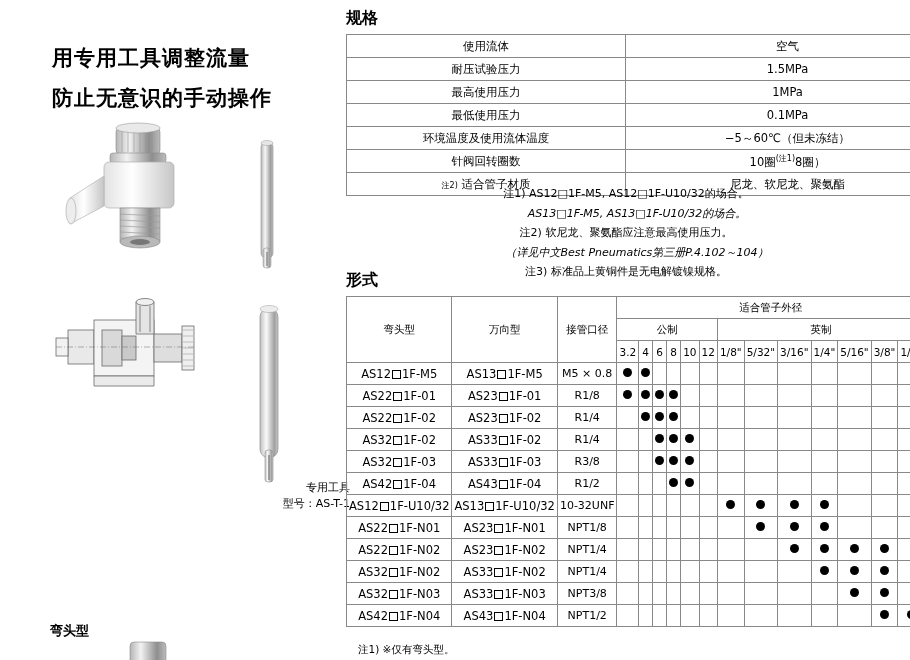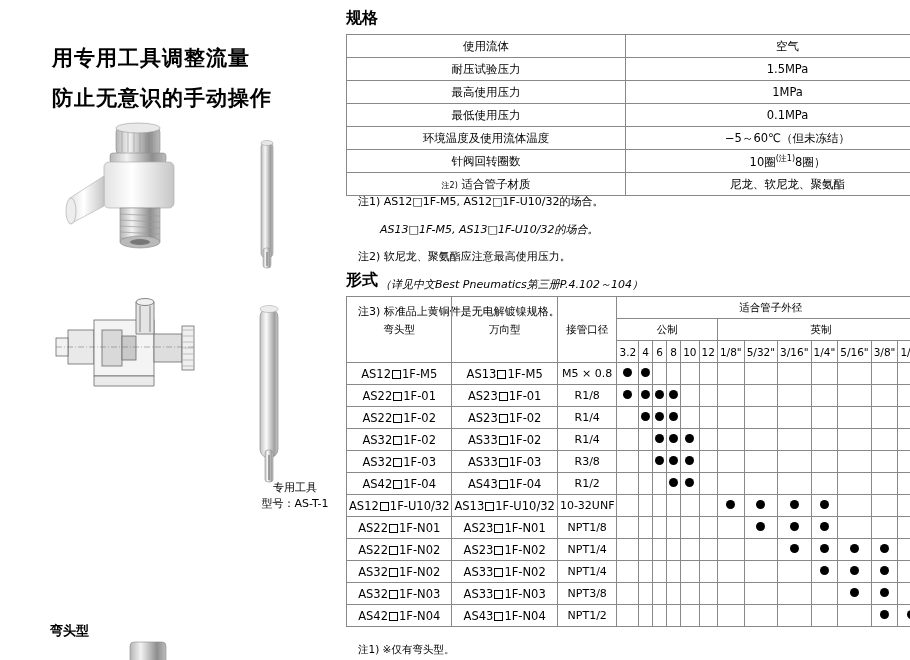--- a/index.html
+++ b/index.html
@@ -19,21 +19,21 @@
   }
   .headline{
     position:absolute;left:52px;top:38px;width:290px;
     font-size:21px;font-weight:bold;line-height:40px;letter-spacing:1px;
   }
   .headline div{white-space:nowrap;}
 
   
   .photo1{position:absolute;left:60px;top:120px;width:180px;height:160px;}
   .tool-photo{position:absolute;left:252px;top:140px;width:30px;height:130px;}
-  .tool-caption{position:absolute;left:240px;top:480px;width:110px;text-align:center;font-size:11px;line-height:16px;}
+  .tool-caption{position:absolute;left:240px;top:480px;width:110px;text-align:right;font-size:11px;line-height:16px;}
   .section2{position:absolute;left:50px;top:622px;font-size:13px;font-weight:bold;}
   .cut-away{position:absolute;left:50px;top:290px;width:200px;height:120px;}
   .photo3{position:absolute;left:60px;top:640px;width:180px;height:60px;}
 
   
   .sec-title{font-size:16px;font-weight:bold;margin:0;}
   #spec-title{position:absolute;left:0;top:8px;}
   #form-title{position:absolute;left:0;top:270px;}
 
   table.spec{
@@ -48,21 +48,21 @@
     vertical-align:middle;
   }
   table.spec td.lbl{width:270px;}
   .sup{font-size:8px;vertical-align:super;}
   .note-small{font-size:8px;}
 
   .notes{
     position:absolute;left:0;top:182px;width:560px;
     font-size:11px;line-height:15.5px;
   }
-  .notes p{margin:12px;}
+  .notes p{margin:4px;text-align:center;}
   .notes .ind{padding-left:22px;font-style:italic;}
 
   table.form{
     position:absolute;left:0;top:296px;width:556px;
     border-collapse:collapse;font-size:11px;
   }
   table.form th,table.form td{
     border:1px solid #888;
     padding:0 2px;
     text-align:center;

